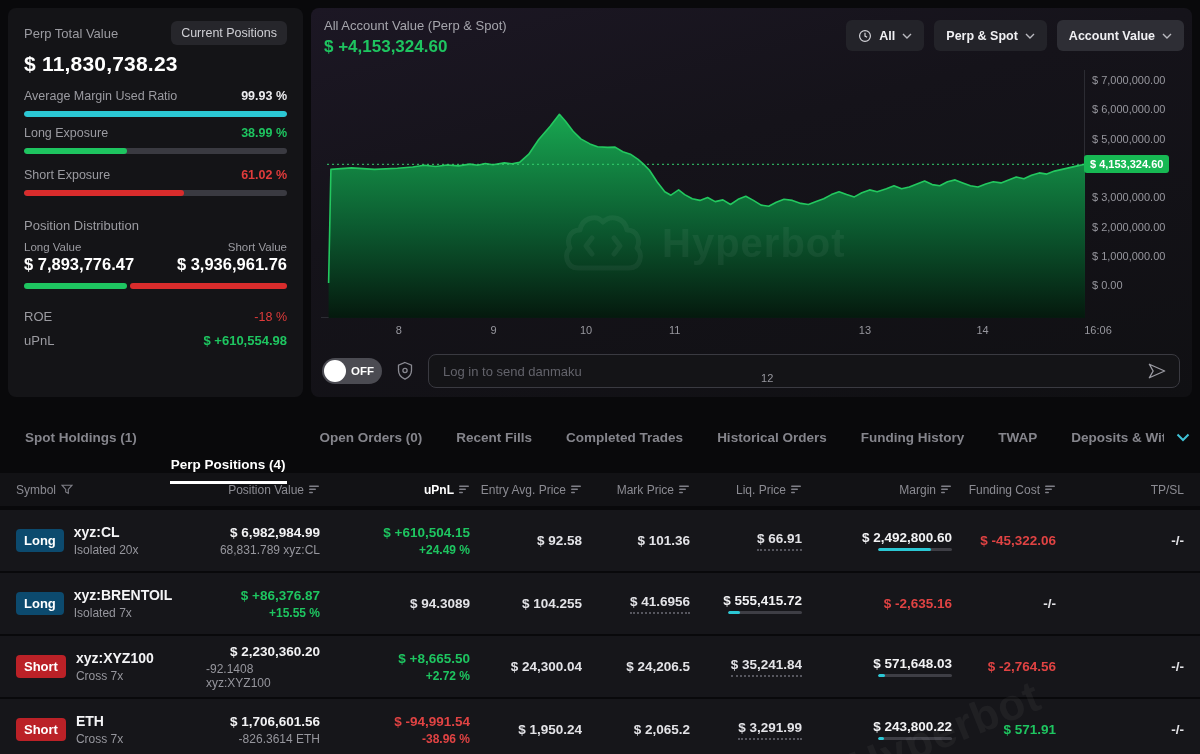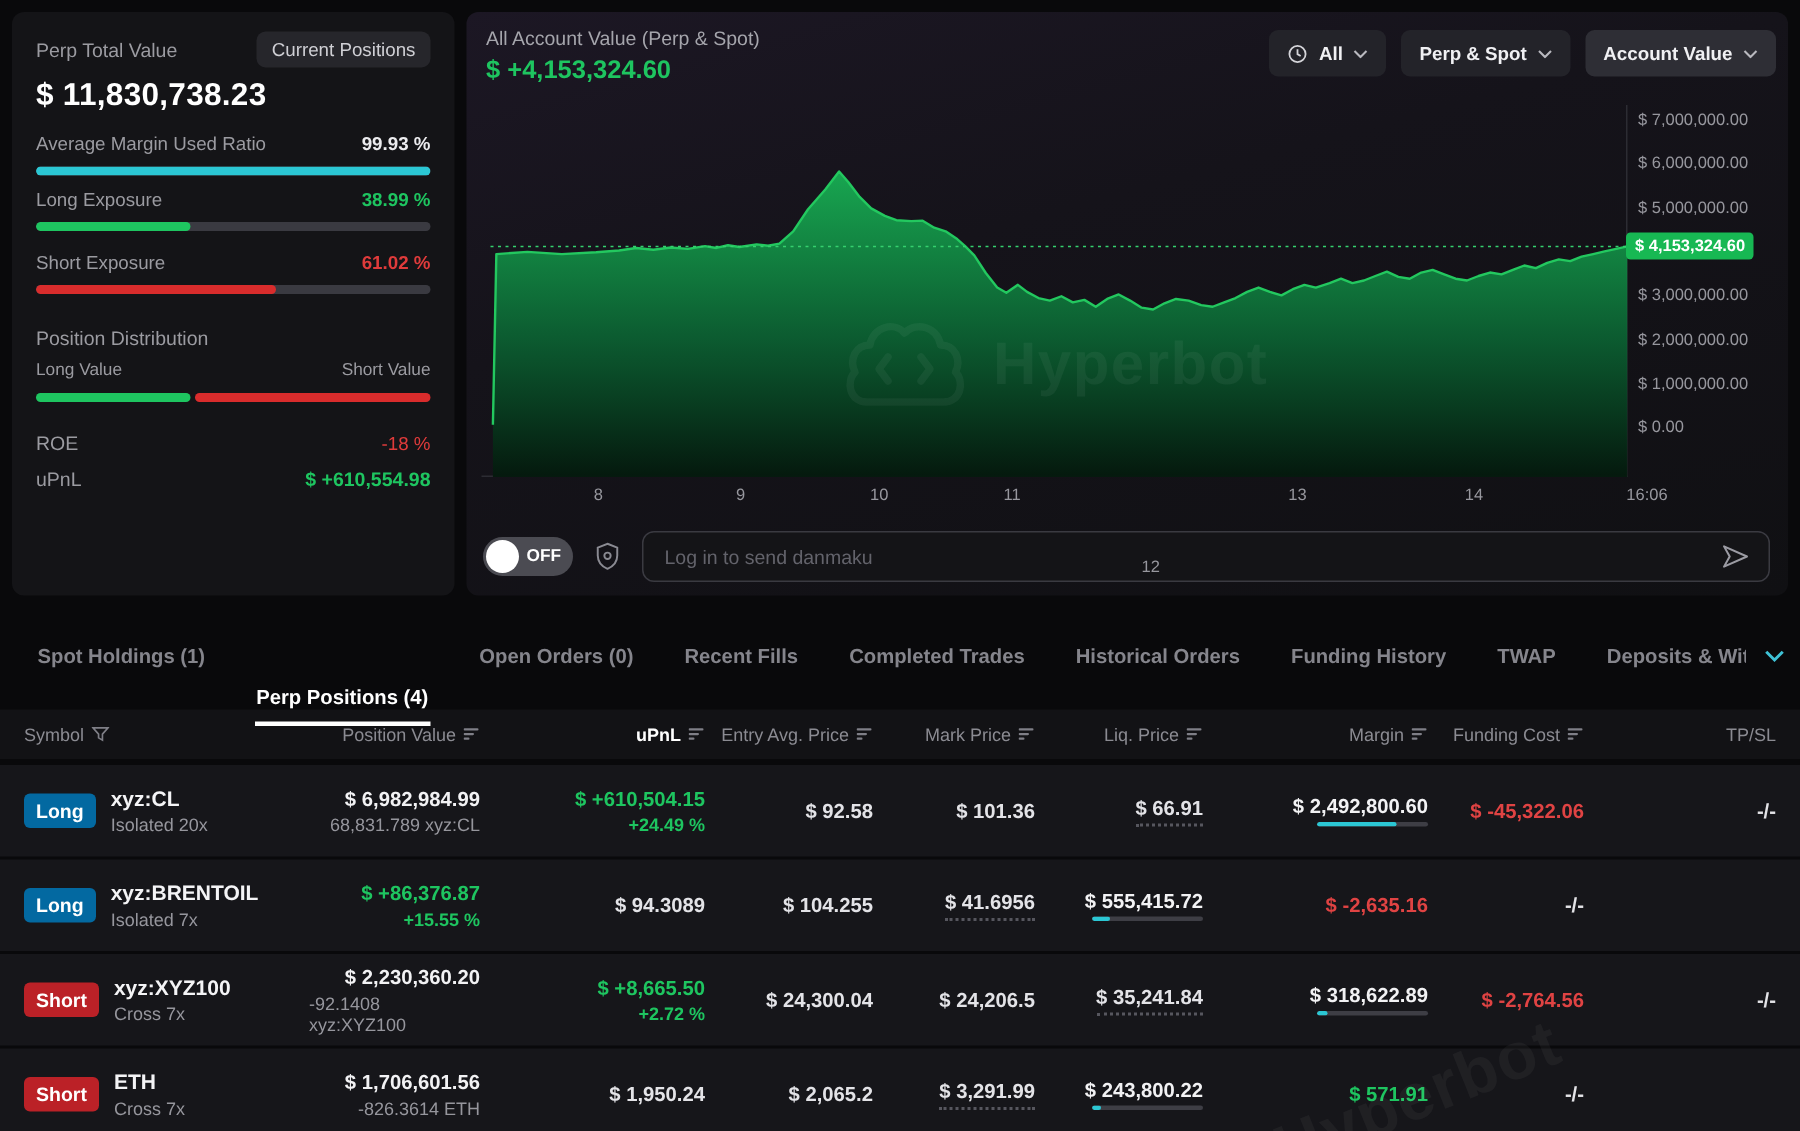--- a/index.html
+++ b/index.html
@@ -69,21 +69,21 @@
     align-items:center; padding:0 16px; }
   .thead { margin-top:8px; height:33px; background:#121215; }
   .hcell { display:flex; justify-content:flex-end; align-items:center; gap:5px; font-size:12px; color:#8b8b92; white-space:nowrap; }
   .hcell.first { justify-content:flex-start; }
   .hcell.em span { color:#ffffff; font-weight:bold; }
   .tbody { margin-top:4px; }
   .trow { height:61px; background:#16161a; margin-bottom:2px; }
   .cell { display:flex; }
   .cell.sym { align-items:center; gap:10px; }
   .side-badge { font-size:13px; font-weight:bold; color:#fff; border-radius:4px; padding:4px 8px; }
-  .side-badge.long { background:#0369a1; } .side-badge.short { background:#bb2127; }
+  .side-badge.long { background:#0c4a6e; } .side-badge.short { background:#bb2127; }
   .symcol { display:flex; flex-direction:column; gap:3px; }
   .symname { font-size:14px; font-weight:bold; color:#f4f4f6; }
   .sub { font-size:12px; color:#96969d; }
   .cell.num { flex-direction:column; align-items:flex-end; justify-content:center; gap:3px; }
   .val { font-size:13.5px; font-weight:bold; color:#f2f2f4; }
   .val2 { font-size:13.5px; font-weight:600; color:#e3e3e7; }
   .liq { border-bottom:2px dotted #56565e; padding-bottom:3px; }
   .pos .c { color:#1ec560; } .neg .c { color:#e04343; }
   .mbar { width:74px; height:3px; border-radius:2px; background:#3e3e45; overflow:hidden; }
   .mbar i { display:block; height:100%; background:#2bc7d4; border-radius:2px; }
@@ -124,20 +124,24 @@
         <span class="red" style="font-size:12.5px;font-weight:bold">61.02 %</span>
       </div>
       <div class="bar">
           <i class="fill-red" style="width: 61.02%;"></i>
         </div>
 
       <div class="mt22 gray">Position Distribution</div>
       <div class="rowline mt8">
         <span class="gray12" style="font-size:11.5px">Long Value</span>
         <span class="gray12" style="font-size:11.5px">Short Value</span>
+      </div>
+      <div class="rowline mt2">
+        <span class="midval">$ 7,893,776.47</span>
+        <span class="midval">$ 3,936,961.76</span>
       </div>
       <div class="distbar">
         <i class="fill-green" style="width: 39%;"></i>
         <i class="fill-red" style="flex:1"></i>
       </div>
 
       <div class="rowline mt20">
         <span class="gray">ROE</span>
         <span class="red" style="font-size:12.5px">-18 %</span>
       </div>
@@ -411,21 +415,21 @@
           <div class="cell num">
             <span class="val2">$ 24,300.04</span>
           </div>
           <div class="cell num">
             <span class="val2">$ 24,206.5</span>
           </div>
           <div class="cell num">
             <span class="val2 liq">$ 35,241.84</span>
           </div>
           <div class="cell num">
-            <span class="val">$ 318,622.89</span>
+            <span class="val">$ 571,648.03</span>
             <span class="mbar">
               <i style="width:10%"></i>
             </span>
           </div>
           <div class="cell num neg">
             <span class="val2 c">$ -2,764.56</span>
           </div>
           <div class="cell num">
             <span class="val2">-/-</span>
           </div>
@@ -434,20 +438,24 @@
           <div class="cell sym">
             <span class="side-badge short">Short</span>
             <span class="symcol">
               <span class="symname">ETH</span>
               <span class="sub">Cross 7x</span>
             </span>
           </div>
           <div class="cell num">
             <span class="val">$ 1,706,601.56</span>
             <span class="sub">-826.3614 ETH</span>
+          </div>
+          <div class="cell num neg">
+            <span class="val c">$ -94,991.54</span>
+            <span class="sub c" style="font-weight:bold">-38.96 %</span>
           </div>
           <div class="cell num">
             <span class="val2">$ 1,950.24</span>
           </div>
           <div class="cell num">
             <span class="val2">$ 2,065.2</span>
           </div>
           <div class="cell num">
             <span class="val2 liq">$ 3,291.99</span>
           </div>

